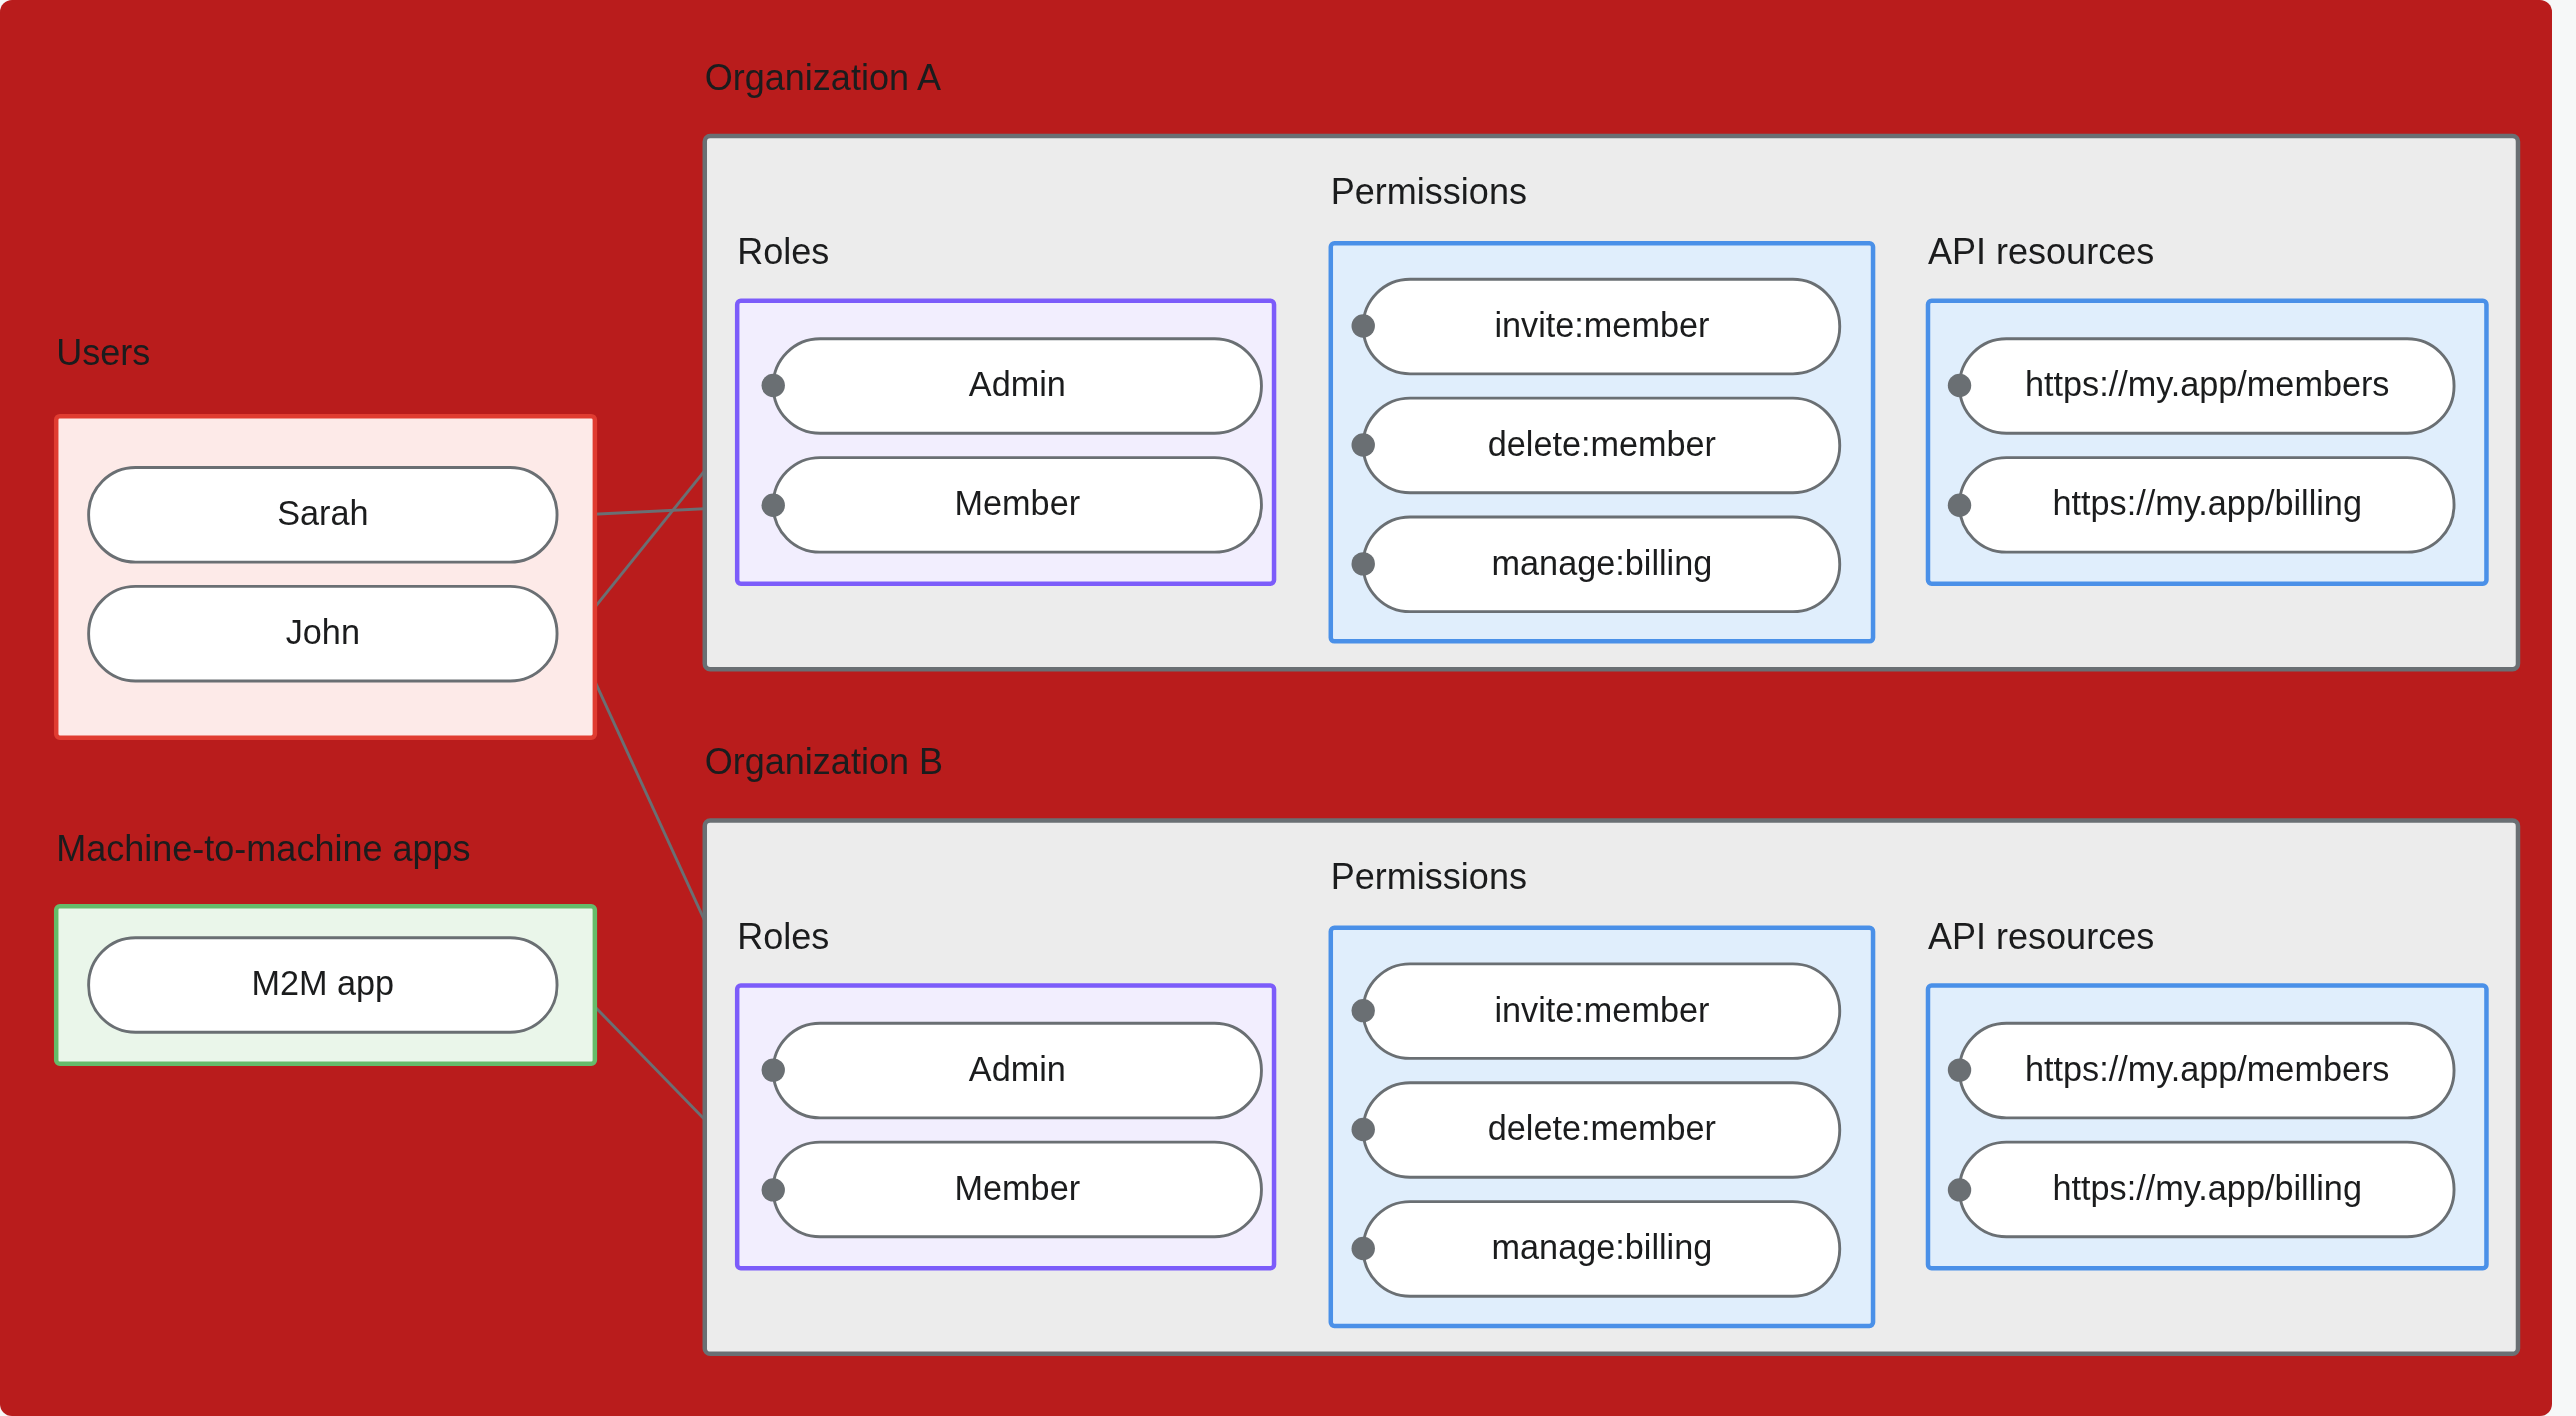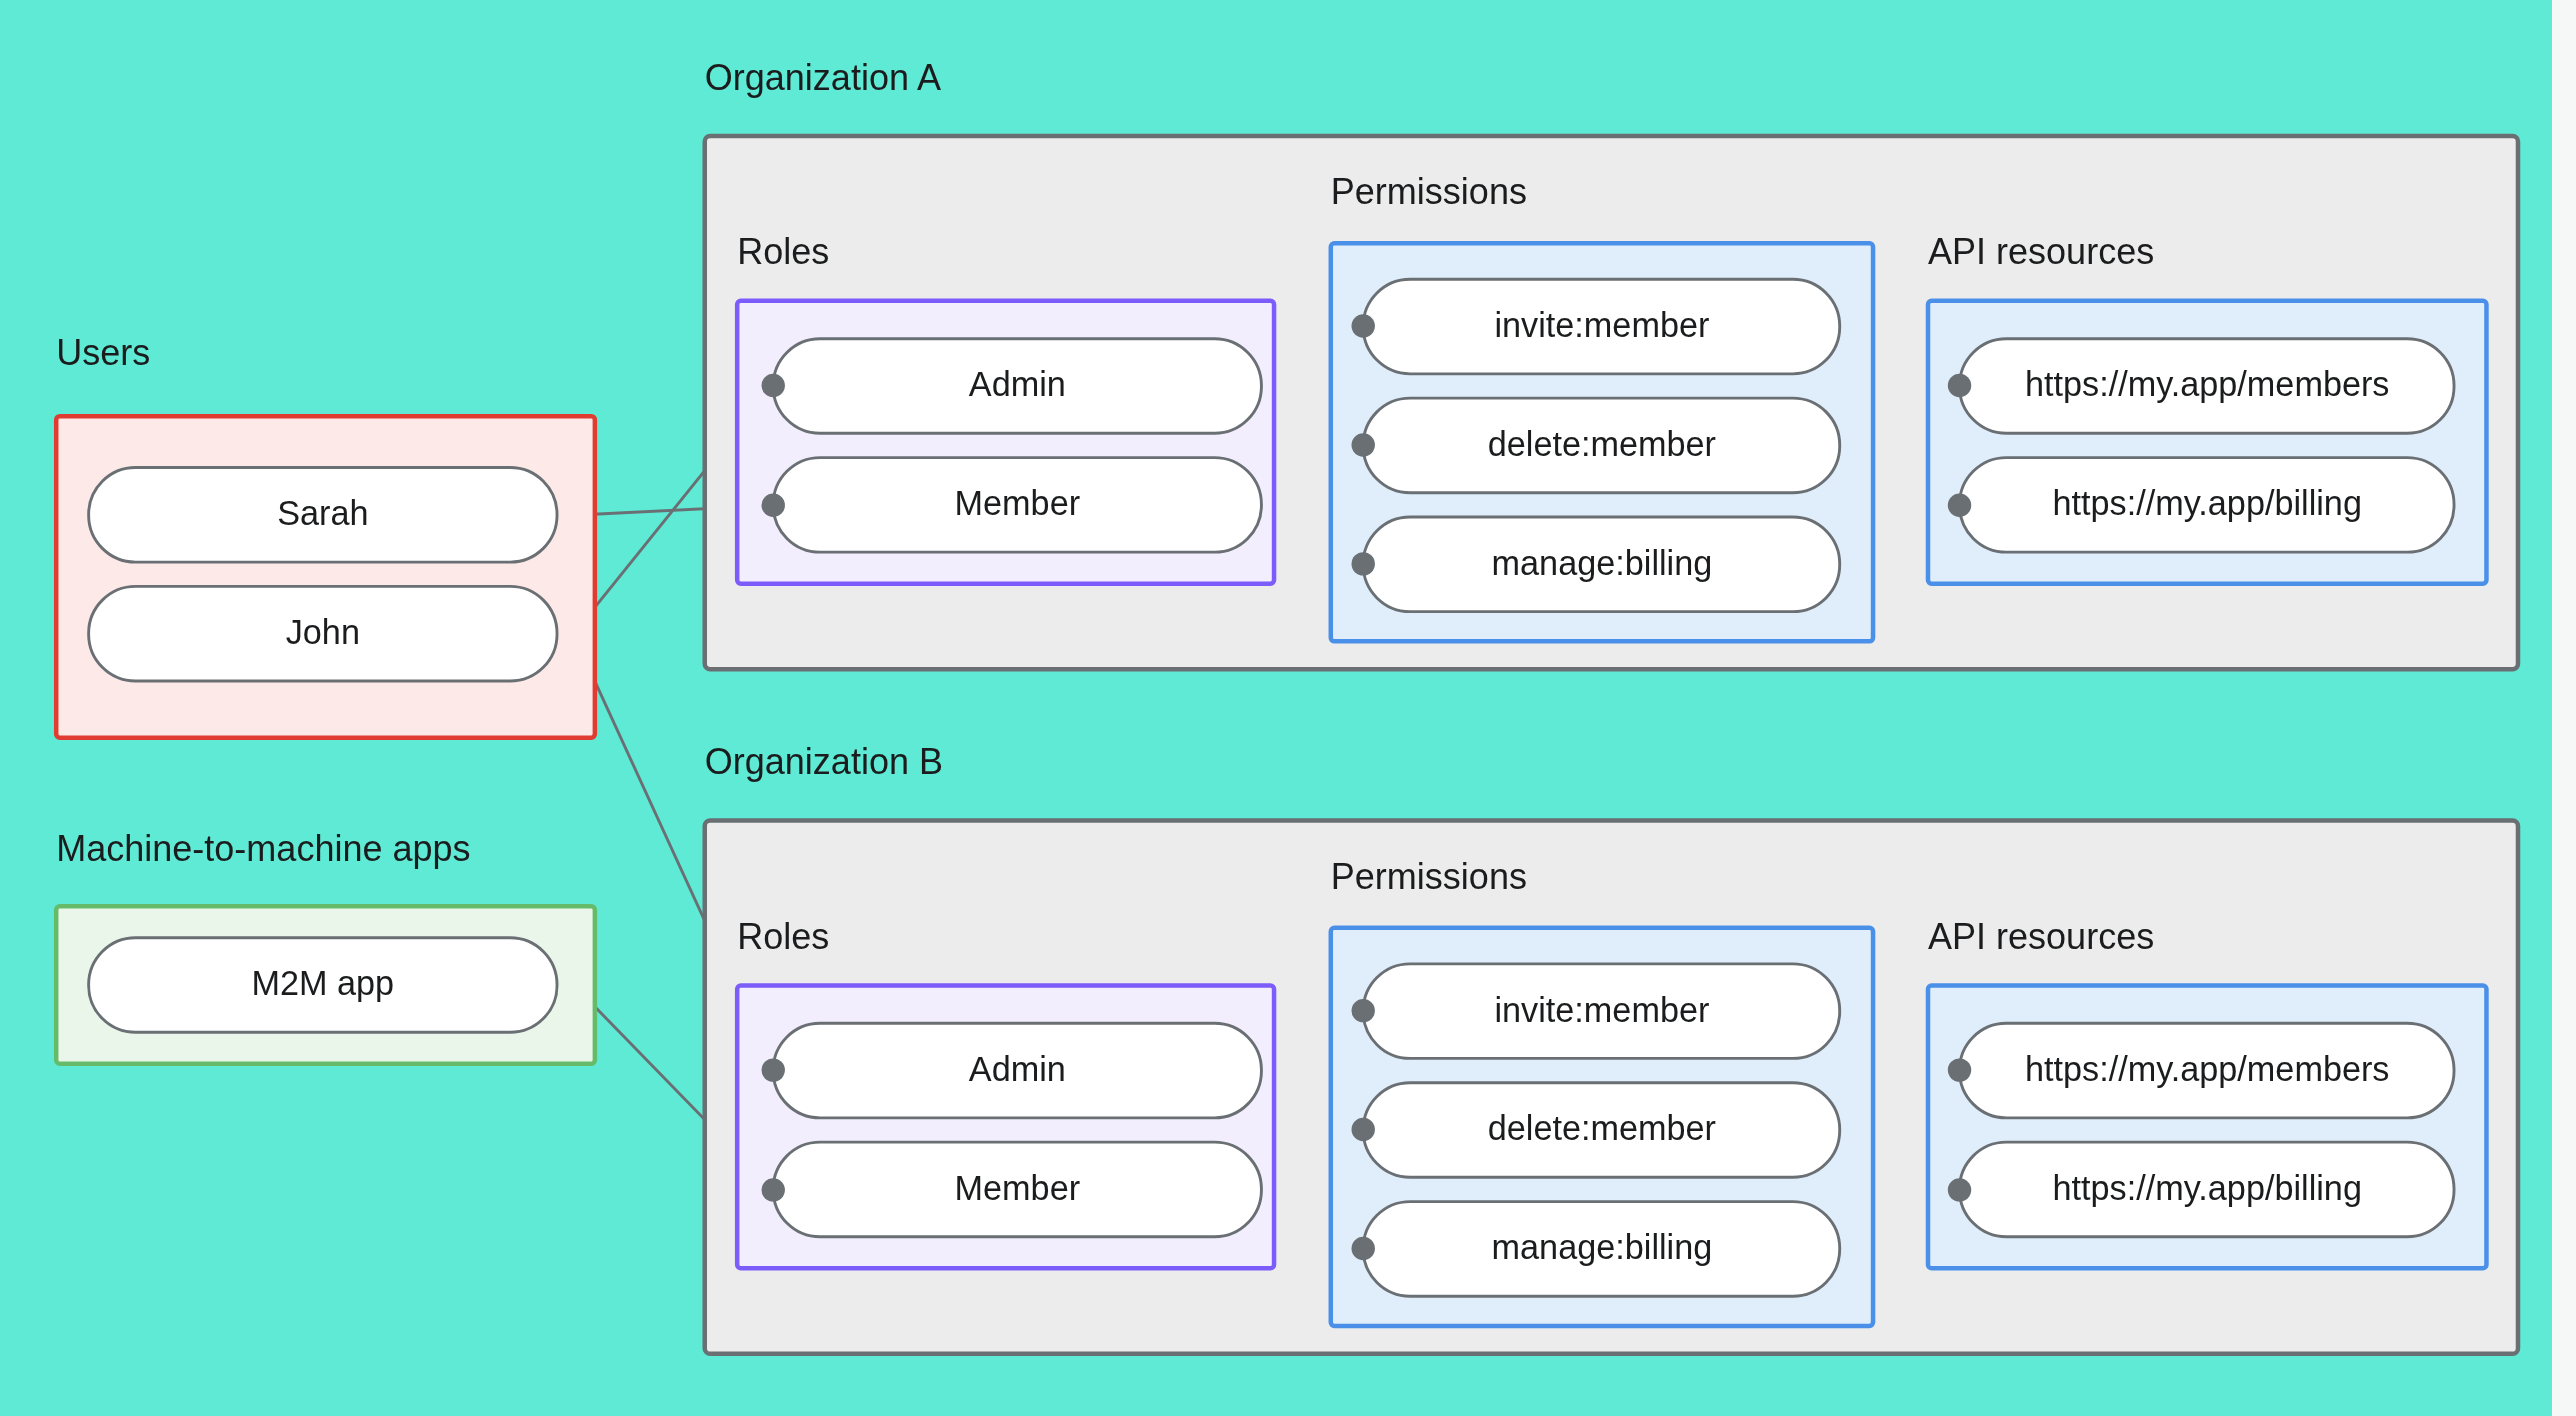--- a/index.html
+++ b/index.html
@@ -4,23 +4,24 @@
 <style>
   html, body {
     margin: 0;
     padding: 0;
     background: #f6f8f8;
   }
   #stage {
     position: relative;
     width: 2552px;
     height: 1416px;
-    background: #5eead4;
+    background: #b91c1c;
     font-family: "Liberation Sans", sans-serif;
     overflow: hidden;
+    border-radius: 12px;
   }
   svg.diagram {
     position: absolute;
     inset: 0;
     width: 2576px;
     height: 1416px;
   }
   .grp-label {
     font-size: 40px;
     fill: #1b1c1d;

